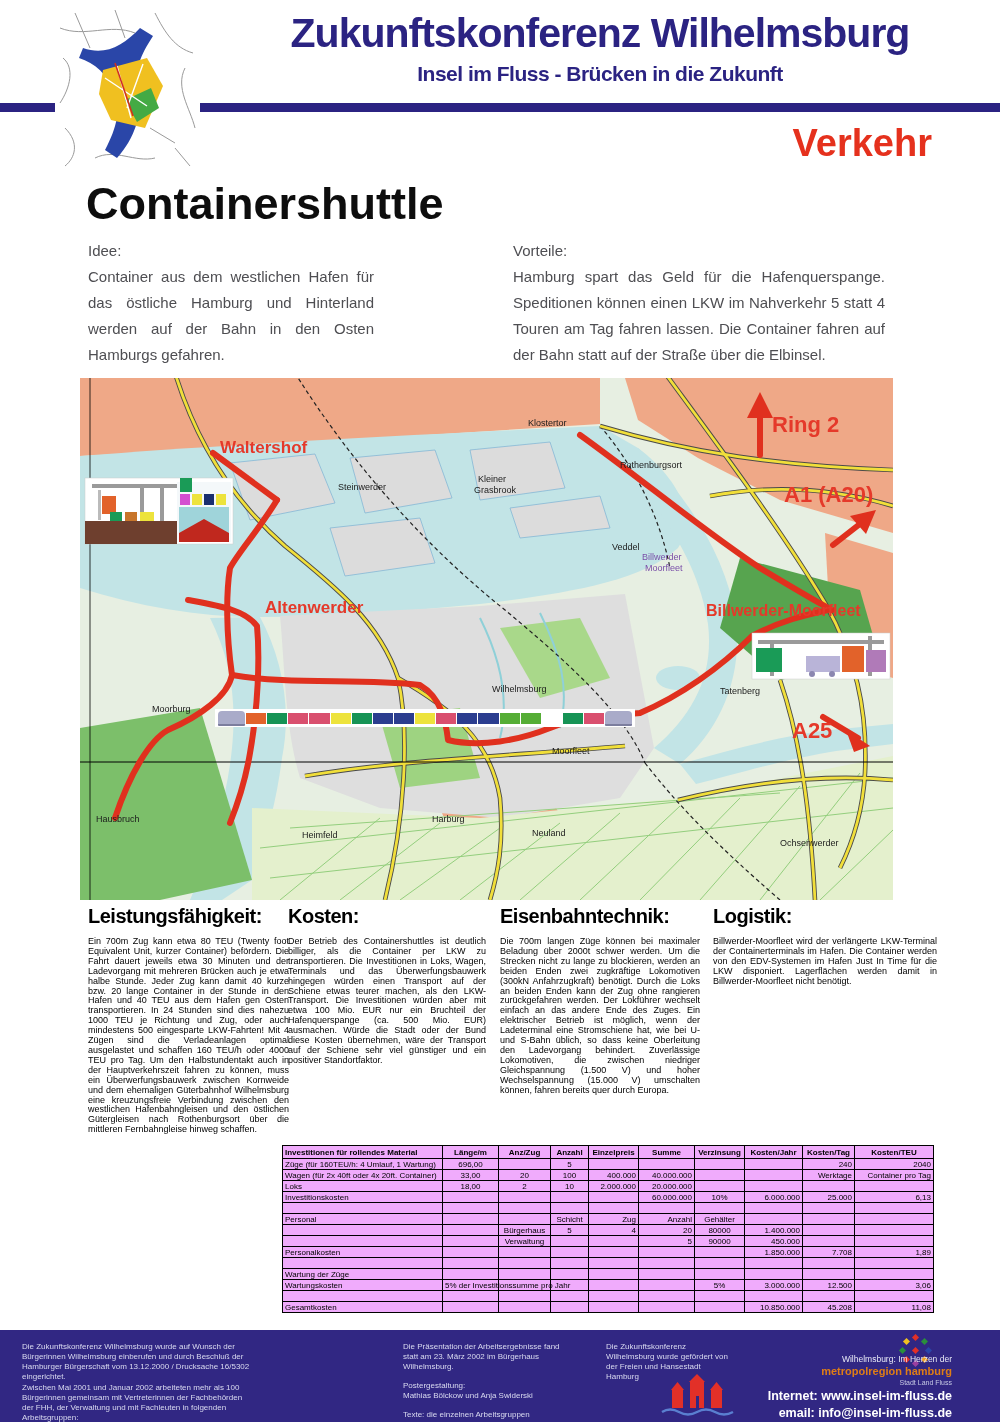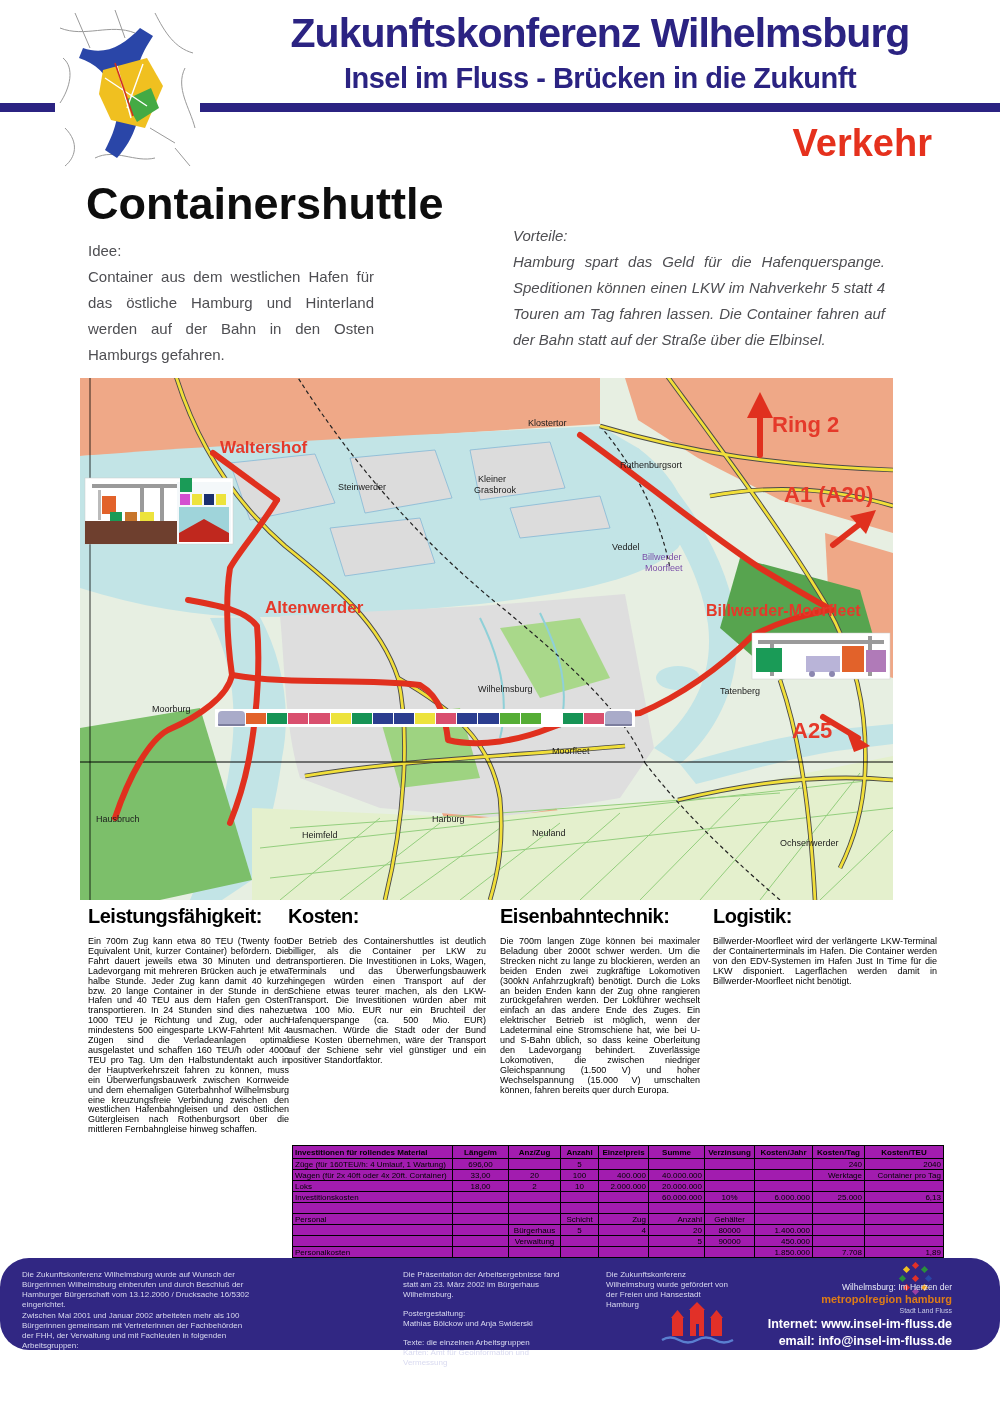--- a/index.html
+++ b/index.html
@@ -1,58 +1,58 @@
 <!DOCTYPE html>
 <html><head>
 <meta charset="utf-8">
 <style>
   html,body{margin:0;padding:0;background:#fff;}
   body{width:1000px;height:1422px;position:relative;font-family:"Liberation Sans",sans-serif;overflow:hidden;}
   .abs{position:absolute;}
   
   .title{left:205px;top:10px;width:790px;text-align:center;font-size:41px;font-weight:bold;color:#2b2382;letter-spacing:-1px;}
-  .subtitle{left:205px;top:62px;width:790px;text-align:center;font-size:29px;font-weight:bold;color:#2b2382;letter-spacing:-0.5px;}
+  .subtitle{left:205px;top:62px;width:790px;text-align:center;font-size:21px;font-weight:bold;color:#2b2382;letter-spacing:-0.5px;}
   .navybar{left:0;top:103px;width:1000px;height:9px;background:#2b2382;}
   .logo{left:55px;top:8px;width:145px;height:162px;background:#fff;z-index:5;}
   .verkehr{right:68px;top:122px;font-size:38px;font-weight:bold;color:#e5311d;}
   .pagetitle{left:86px;top:178px;font-size:45px;font-weight:bold;color:#0d0d0d;}
   
   .intro{font-size:15px;line-height:26px;color:#4e4e52;text-align:justify;}
   .intro .ih{text-align:left;}
   .idee{left:88px;top:238px;width:286px;}
-  .vorteile{left:513px;top:223px;width:372px;font-style:italic;}
+  .vorteile{left:513px;top:238px;width:372px;}
   
   .map-wrap{left:80px;top:378px;width:813px;height:522px;background:#e7efe2;}
   .map-wrap svg{position:absolute;left:0;top:0;}
   .label-layer{position:absolute;left:0;top:0;width:813px;height:522px;}
   .route-label{position:absolute;color:#e5392a;font-weight:bold;white-space:nowrap;}
   .place-label{position:absolute;font-size:9px;color:#1c1c1c;white-space:nowrap;}
   .train{position:absolute;left:135px;top:331px;width:420px;height:18px;background:#fff;display:flex;align-items:center;gap:1px;padding:0 3px;box-sizing:border-box;}
   .wagon{height:11px;flex:1;}
   .wagon.gap{background:transparent;}
   .loco{width:27px;height:13px;background:#a9abc9;border-radius:4px 4px 1px 1px;border-bottom:2px solid #7c7e9e;}
   
   .sec{top:905px;}
   .sec h2{margin:0 0 9px 0;font-size:20px;font-weight:bold;color:#000;letter-spacing:-0.5px;}
   .sec p{margin:0;font-size:9px;line-height:9.9px;text-align:justify;color:#000;}
   .c1{left:88px;width:201px;}
   .c2{left:288px;width:198px;}
   .c3{left:500px;width:200px;}
   .c4{left:713px;width:224px;}
   .sub2{margin-top:30px;}
   
-  .cost-table{left:292px;top:1145px;width:651px;border-collapse:collapse;table-layout:fixed;background:#a21caf;}
+  .cost-table{left:282px;top:1145px;width:651px;border-collapse:collapse;table-layout:fixed;background:#f0abfc;}
   .cost-table th,.cost-table td{border:0.7px solid #000;font-size:8px;padding:0 2px;height:10px;overflow:hidden;white-space:nowrap;font-weight:normal;color:#000;}
   .cost-table th{height:12px;font-weight:bold;text-align:center;border-top:1.6px solid #000;border-bottom:1.6px solid #000;}
   .cost-table th:first-child{text-align:left;}
   .a-l{text-align:left;} .a-c{text-align:center;} .a-r{text-align:right;}
   .trow-strong td{border-top:1.6px solid #000;border-bottom:1.6px solid #000;}
   td.spill{white-space:nowrap;overflow:visible;text-align:left;}
   
-  .footer{left:0;top:1258px;width:1000px;height:92px;background:#312783;color:#d9daf0;border-radius:29px;}
+  .footer{left:0;top:1330px;width:1000px;height:92px;background:#312783;color:#d9daf0;}
   .footer .fc{position:absolute;font-size:8px;line-height:10px;}
   .fc1{left:22px;top:12px;width:228px;}
   .fc2{left:255px;top:12px;width:145px;}
   .fc2 ul{margin:0;padding:0;list-style:none;line-height:11px;}
   .fc3{left:403px;top:12px;width:170px;}
   .fc4{left:606px;top:12px;width:128px;}
   .fc3 .blk{margin-bottom:9px;}
   .castle{position:absolute;left:660px;top:44px;}
   .fright{position:absolute;right:48px;top:24px;text-align:right;}
   .tag1{font-size:8.5px;color:#e8e9f6;}
@@ -217,21 +217,21 @@
       <span class="route-label" style="left: 626px; top: 224px; font-size: 16px;">Billwerder-Moorfleet</span>
       <span class="route-label" style="left: 712px; top: 340px; font-size: 22px;">A25</span>
       <span class="place-label" style="left: 448px; top: 40px;">Klostertor</span>
       <span class="place-label" style="left: 258px; top: 104px;">Steinwerder</span>
       <span class="place-label" style="left: 398px; top: 96px;">Kleiner</span>
       <span class="place-label" style="left: 394px; top: 107px;">Grasbrook</span>
       <span class="place-label" style="left: 540px; top: 82px;">Rothenburgsort</span>
       <span class="place-label" style="left: 532px; top: 164px;">Veddel</span>
       <span class="place-label" style="left: 562px; top: 174px; color: rgb(122, 79, 168);">Billwerder</span>
       <span class="place-label" style="left: 565px; top: 185px; color: rgb(122, 79, 168);">Moorfleet</span>
-      <span class="place-label" style="left: 398px; top: 306px;">Wilhelmsburg</span>
+      <span class="place-label" style="left: 412px; top: 306px;">Wilhelmsburg</span>
       <span class="place-label" style="left: 72px; top: 326px;">Moorburg</span>
       <span class="place-label" style="left: 472px; top: 368px;">Moorfleet</span>
       <span class="place-label" style="left: 640px; top: 308px;">Tatenberg</span>
       <span class="place-label" style="left: 16px; top: 436px;">Hausbruch</span>
       <span class="place-label" style="left: 222px; top: 452px;">Heimfeld</span>
       <span class="place-label" style="left: 352px; top: 436px;">Harburg</span>
       <span class="place-label" style="left: 452px; top: 450px;">Neuland</span>
       <span class="place-label" style="left: 700px; top: 460px;">Ochsenwerder</span>
     </div>
   <div class="train">

